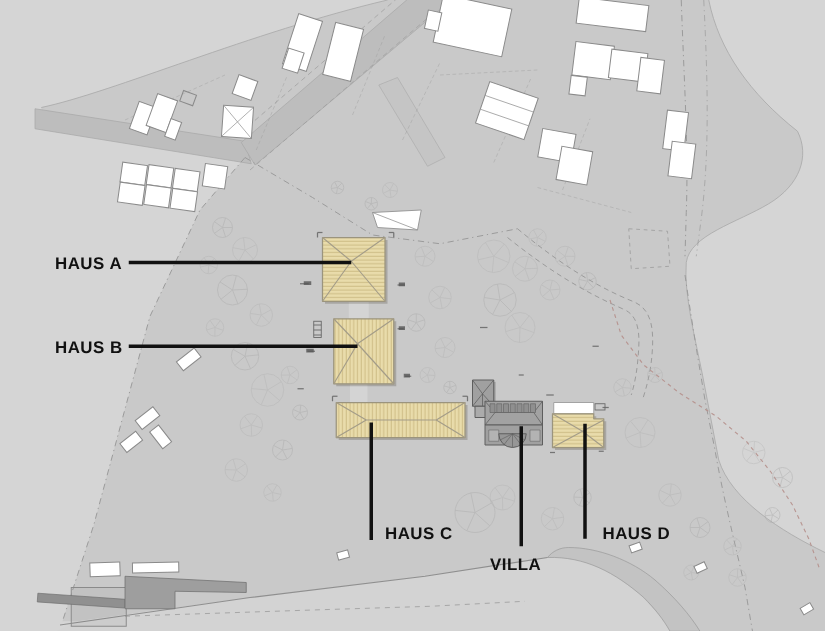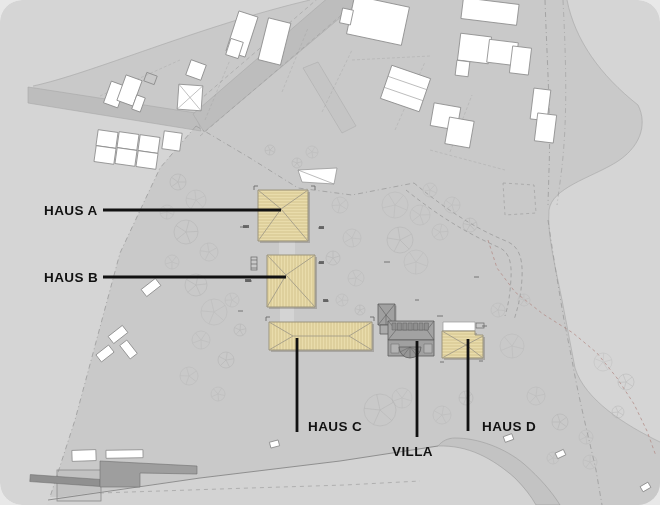--- a/index.html
+++ b/index.html
@@ -1,16 +1,16 @@
 <!DOCTYPE html>
 <html><head>
 <meta charset="utf-8">
 <style>
   html,body{margin:0;padding:0;background:#e8e8e8;font-family:"Liberation Sans",sans-serif;}
-  .stage{width:660px;height:505px;position:relative;overflow:hidden;background:#ffffff;border-radius:22px;}
+  .stage{width:660px;height:505px;position:relative;overflow:hidden;background:#ffffff;}
   svg{display:block}
   text.plan-label{font-family:"Liberation Sans","DejaVu Sans",sans-serif;font-weight:700;letter-spacing:.4px;}
 </style>
 </head>
 <body>
 
 <div class="stage">
 <svg id="plan" width="660" height="505" viewBox="0 0 660 505">
   <defs>
     <pattern id="hatchH" width="4" height="3" patternUnits="userSpaceOnUse">

